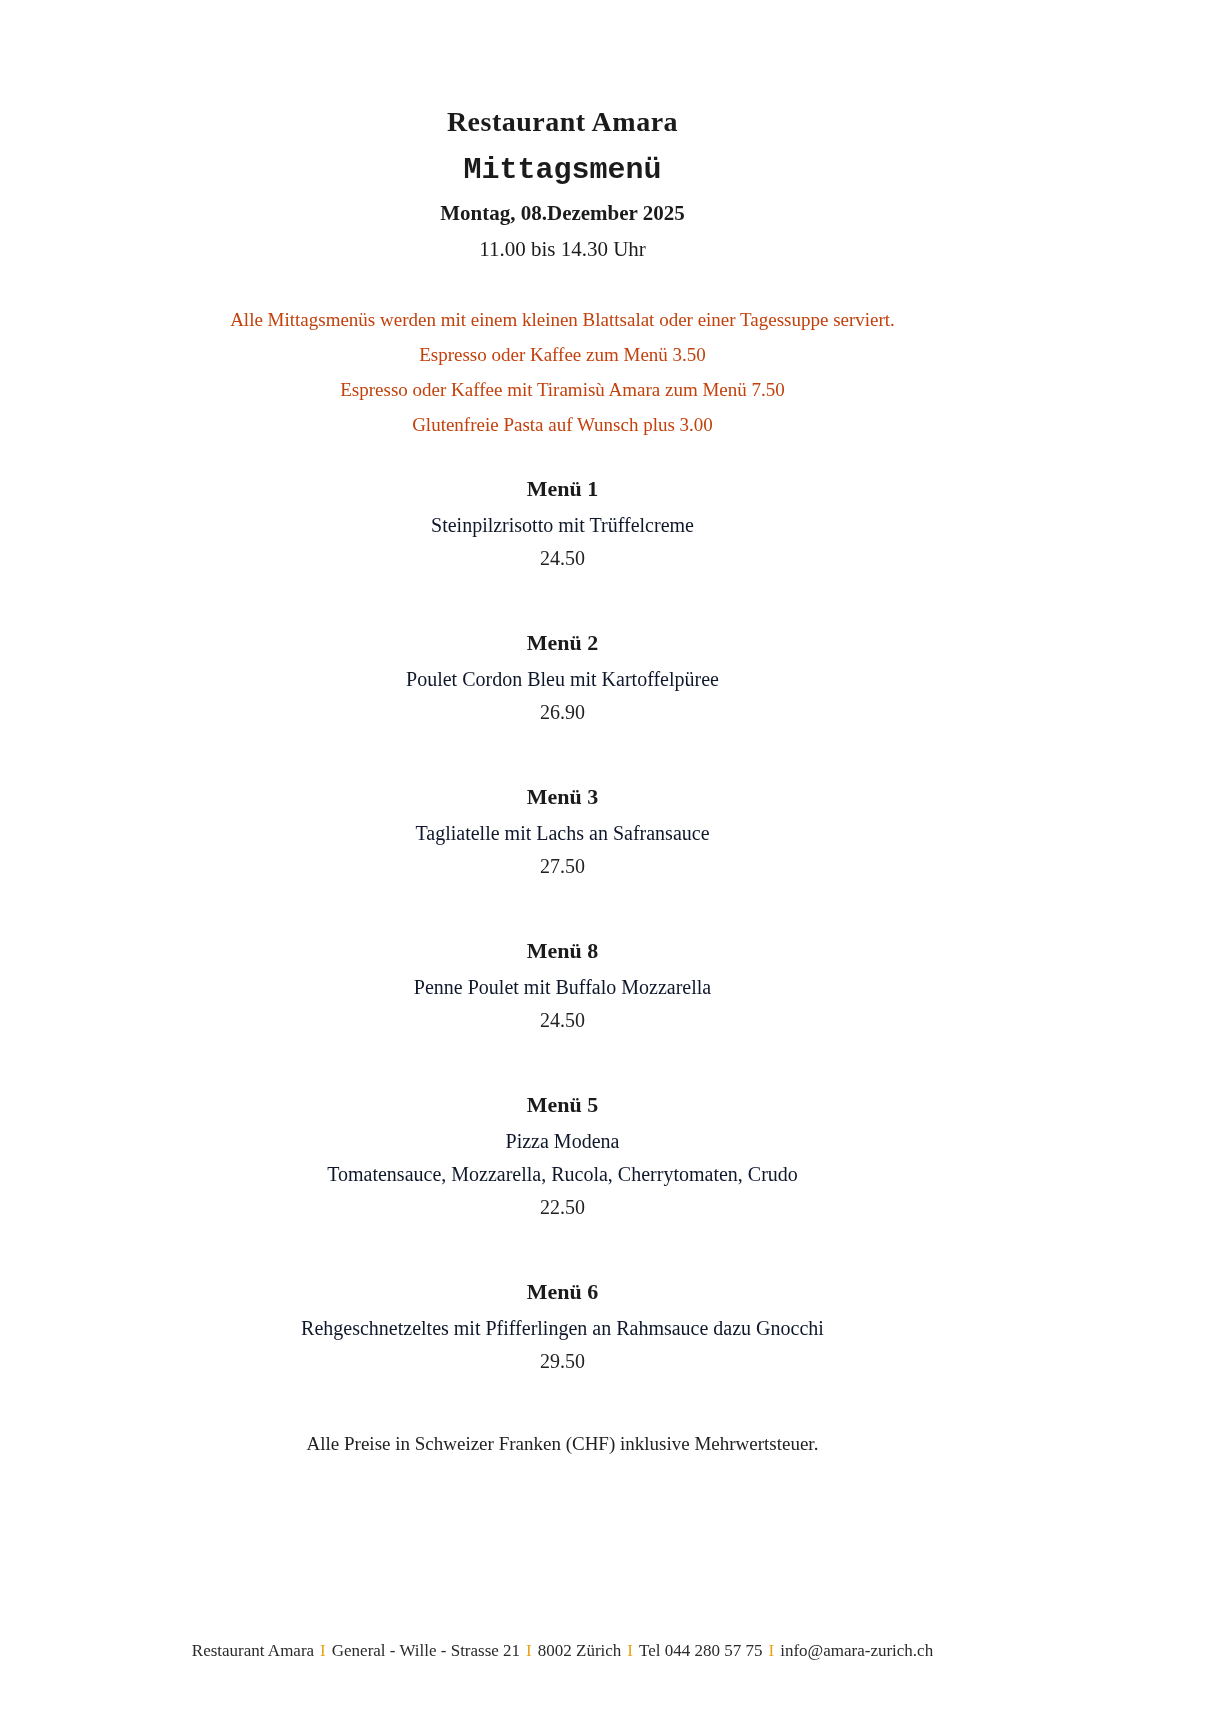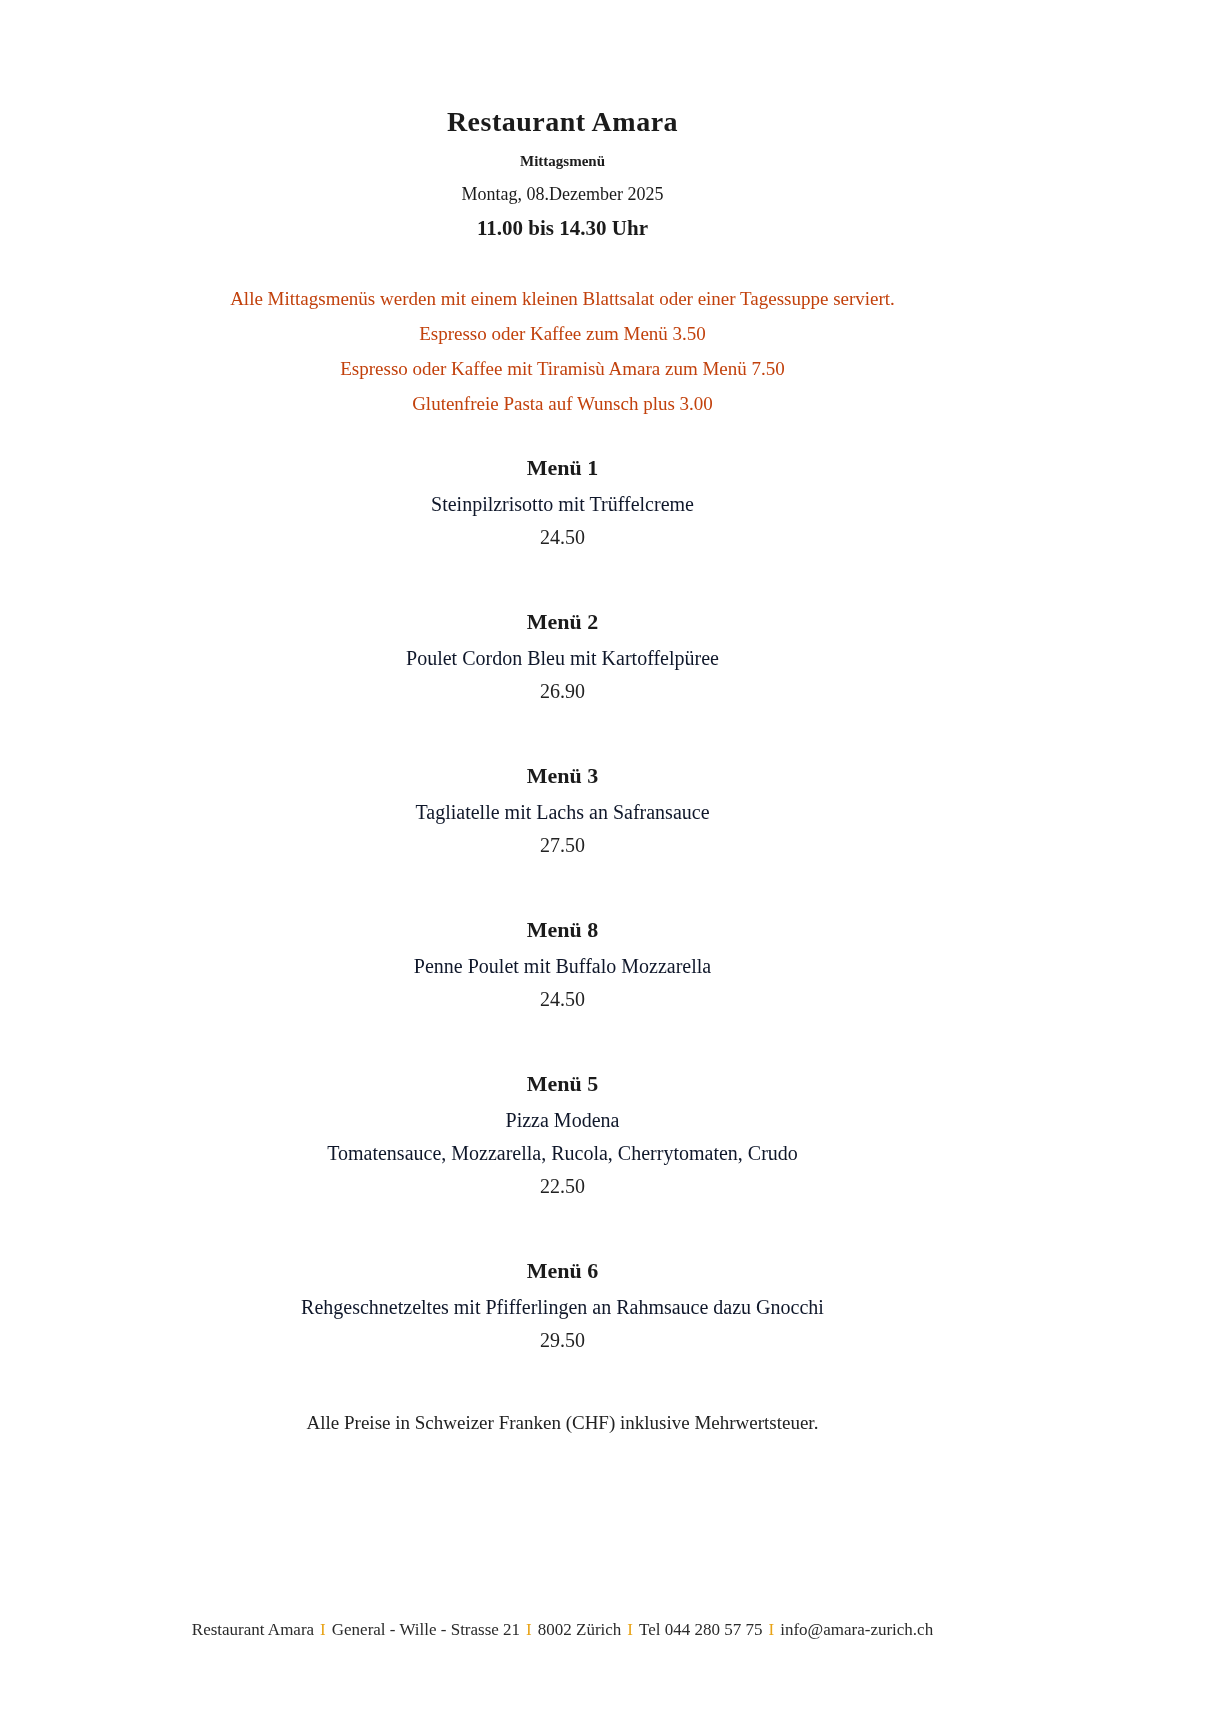--- a/index.html
+++ b/index.html
@@ -20,32 +20,33 @@
     padding-top: 106px;
     text-align: center;
   }
   .title {
     font-size: 28px;
     font-weight: bold;
     letter-spacing: 0.5px;
     margin: 0 0 15px 0;
   }
   .subtitle {
-    font-size: 15px;
+    font-size: 30px;
     font-weight: bold;
     margin: 0 0 14px 0;
+    font-family: Liberation Mono, monospace;
   }
   .date-line {
-    font-size: 18px;
-    font-weight: normal;
+    font-size: 21px;
+    font-weight: bold;
     margin: 8px 0 11px 0;
   }
   .hours-line {
     font-size: 21px;
-    font-weight: bold;
+    font-weight: normal;
     margin: 0 0 48px 0;
   }
   .intro-line {
     font-size: 19px;
     line-height: 19px;
     margin: 0 0 16px 0;
     color: #c2410c;
   }
   .menus {
     margin-top: 42px;

